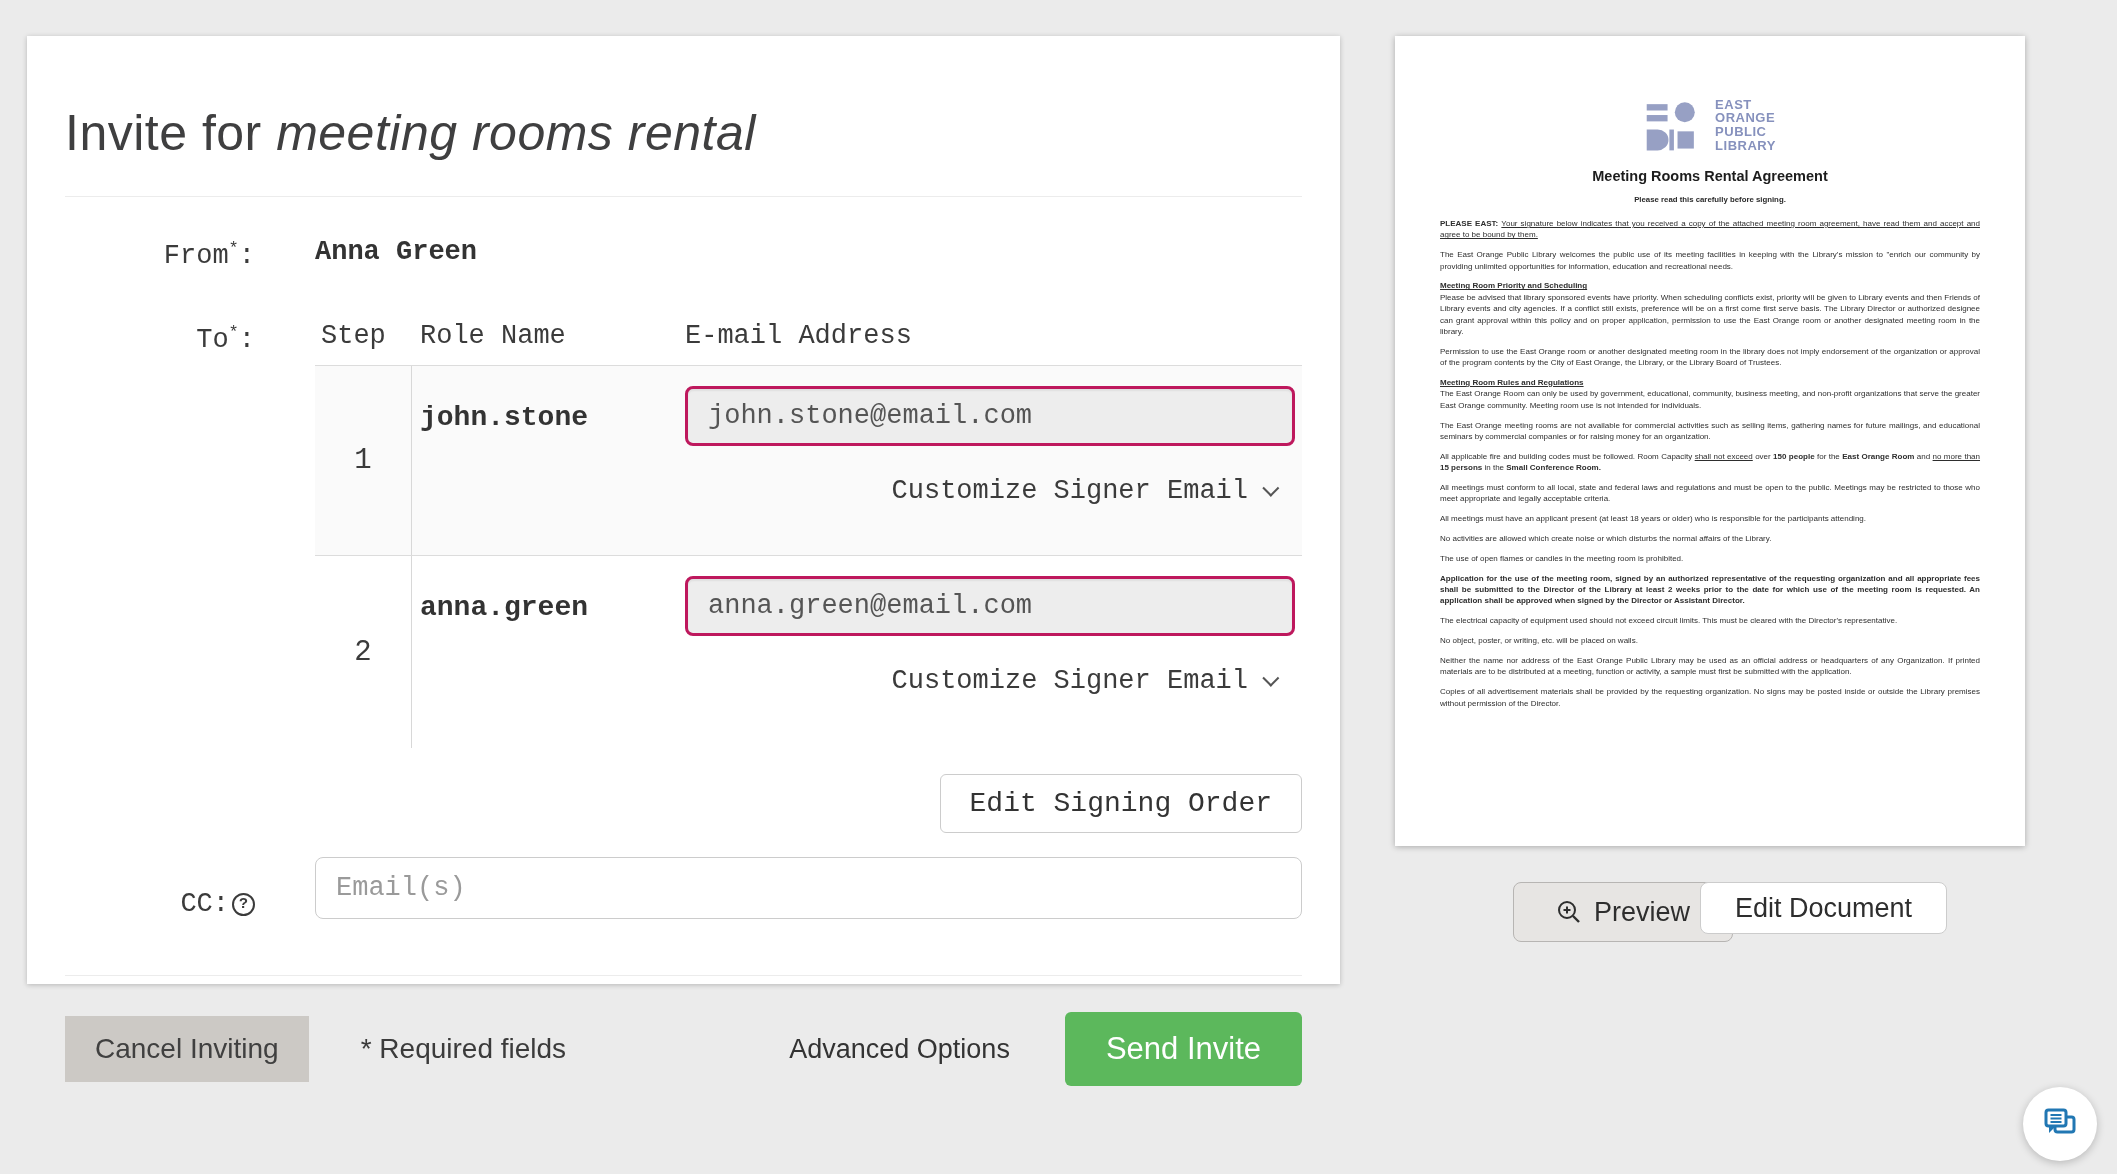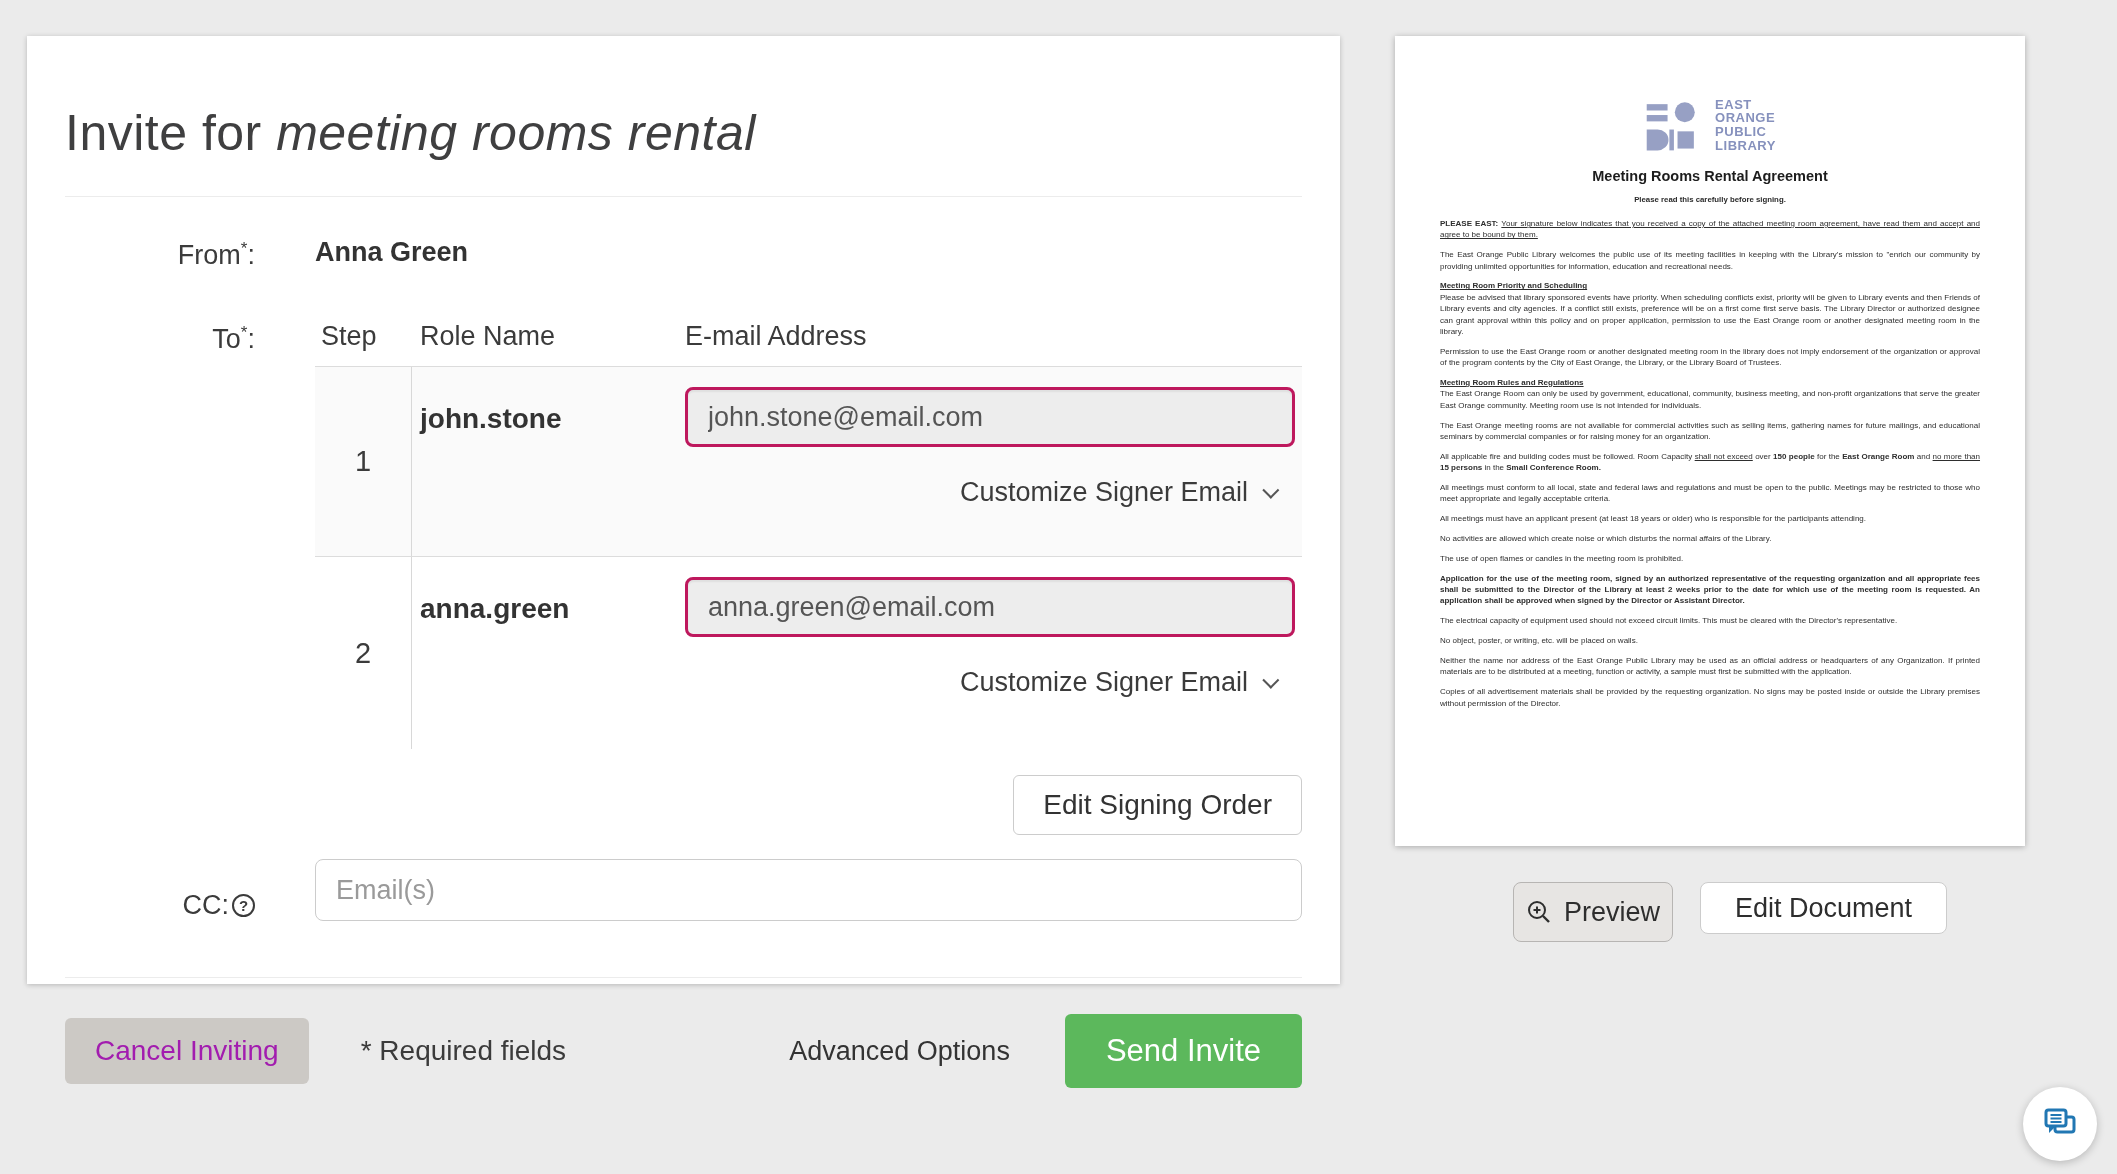--- a/index.html
+++ b/index.html
@@ -23,21 +23,21 @@
   .invite-title {
     padding-top: 68px;
     font-size: 50px;
     font-weight: 300;
     color: #3f3f40;
     letter-spacing: 0.5px;
   }
   .invite-title .doc-name { font-style: italic; }
   .card-divider { border-bottom: 1px solid #ececec; margin-top: 34px; }
 
-  .form-row { display: flex; align-items: flex-start; }
+  .form-row { display: flex; align-items: flex-start; font-family: Liberation Mono, monospace; }
   .flabel {
     width: 190px; flex-shrink: 0;
     text-align: right;
     font-size: 27px; color: #3b3b3b;
     padding-top: 2px;
   }
   .flabel sup { font-size: 17px; }
   .fcontent { margin-left: 60px; flex: 1; }
 
   .from-row { margin-top: 40px; }
@@ -111,22 +111,22 @@
     width: 100%; height: 62px;
     border: 1px solid #ccc; border-radius: 8px;
     font-size: 27px; color: #333; padding: 0 20px;
     font-family: inherit; background: #fff;
   }
   .cc-input::placeholder { color: #9a9a9a; }
 
   .footer-divider { border-bottom: 1px solid #ececec; margin-top: 56px; }
   .card-footer { display: flex; align-items: center; margin-top: 36px; }
   .cancel-btn {
-    background: #ccc9c5; border: none; border-radius: 6px;
-    color: #a21caf; font-size: 28px;
+    background: #ccc9c5; border: none; border-radius: 0;
+    color: #404040; font-size: 28px;
     padding: 17px 30px; font-family: inherit; cursor: pointer;
   }
   .required-note { margin-left: 52px; font-size: 28px; color: #3b3b3b; }
   .advanced-link { margin-left: auto; font-size: 27px; color: #333; cursor: pointer; }
   .send-btn {
     margin-left: 55px;
     background: #5cb85c; border: none; border-radius: 6px;
     color: #fff; font-size: 31px;
     padding: 19px 41px; font-family: inherit; cursor: pointer;
   }
@@ -161,21 +161,21 @@
     font-size: 8px; line-height: 1.42;
     color: #2e2e2e; text-align: justify;
   }
   .doc-body p { margin-bottom: 8.5px; }
   .doc-body .doc-heading { font-weight: bold; text-decoration: underline; }
   .doc-body .b { font-weight: bold; }
   .doc-body .u { text-decoration: underline; }
 
   .doc-actions-preview {
     position: absolute; left: 1513px; top: 882px;
-    height: 60px; padding: 0 12px;
+    height: 60px; padding: 0 42px;
     display: flex; align-items: center; gap: 12px;
     background: #e7e5e3; border: 1px solid #b7b5b3; border-radius: 8px;
     font-size: 27px; color: #2e2e2e; font-family: inherit; cursor: pointer;
   }
   .doc-actions-edit {
     position: absolute; left: 1700px; top: 882px;
     height: 52px; padding: 0 34px;
     display: flex; align-items: center;
     background: #fff; border: 1px solid #ccc; border-radius: 8px;
     font-size: 27px; color: #2e2e2e; font-family: inherit; cursor: pointer;

